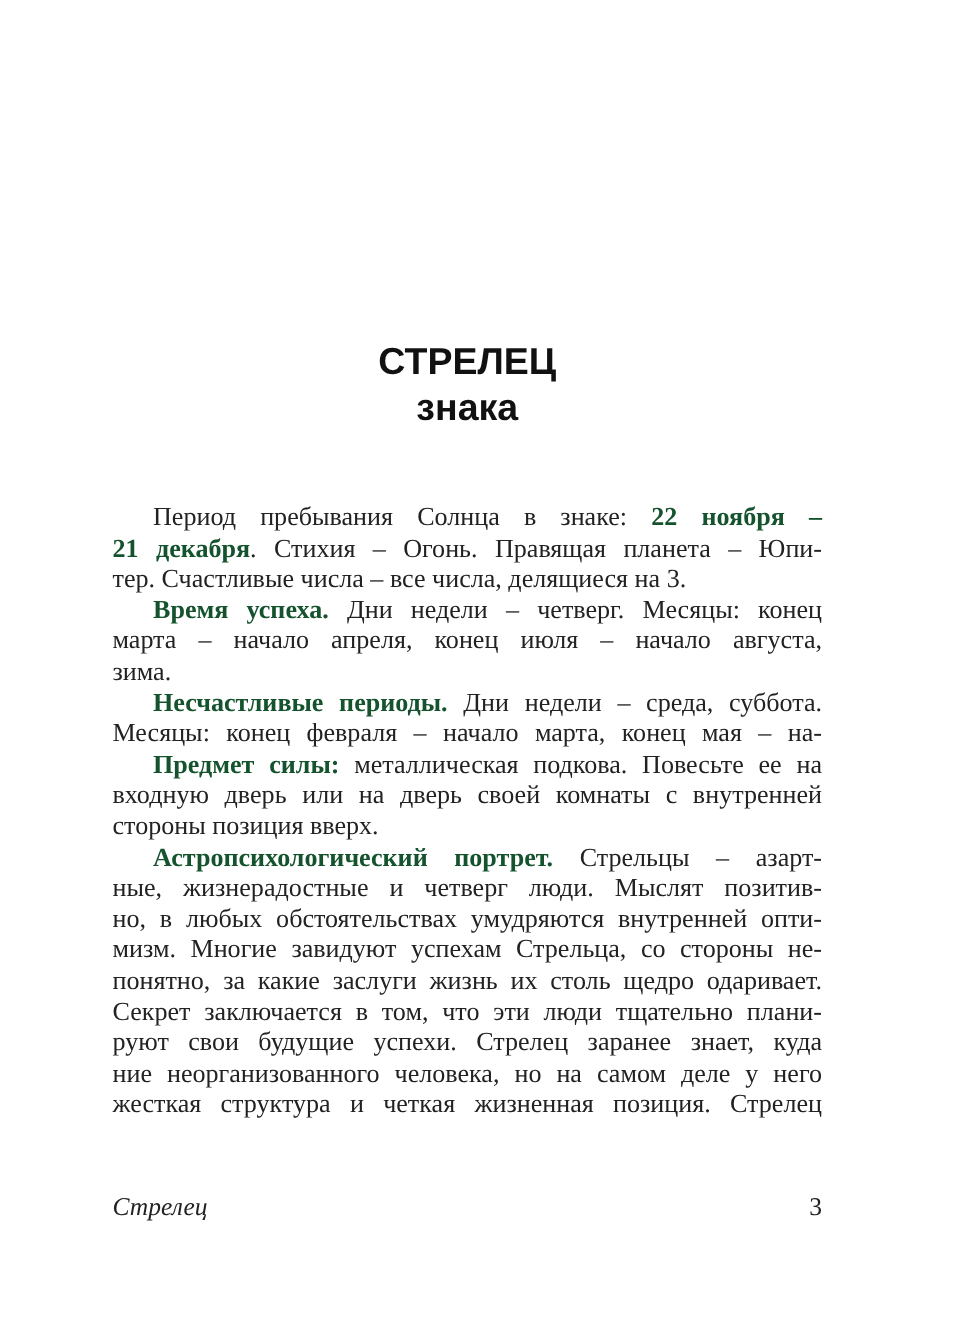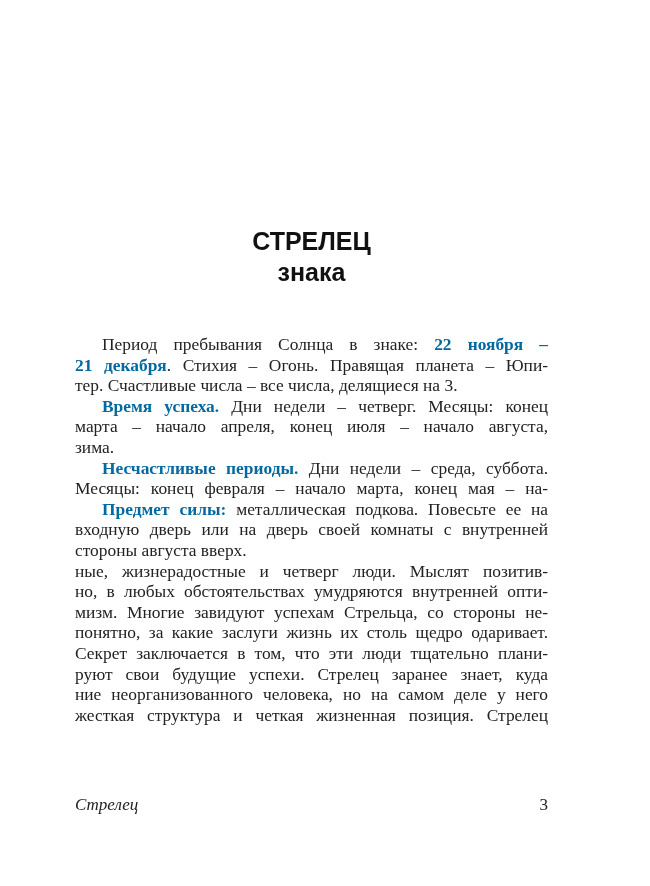--- a/index.html
+++ b/index.html
@@ -5,21 +5,21 @@
   html, body { margin: 0; padding: 0; background: #ffffff; }
   body { width: 650px; height: 886px; position: relative; overflow: hidden; color: #1a1a1a; }
   .page { position: absolute; left: 75px; top: 0; width: 473px; }
   .heading { position: absolute; left: 0; width: 473px; top: 226px; text-align: center;
     font-family: "Liberation Sans", sans-serif; font-weight: bold; font-size: 25px; line-height: 31px; color: #111; }
   .body { position: absolute; left: 0; top: 334px; width: 473px;
     font-family: "Liberation Serif", serif; font-size: 17.4px; line-height: 20.6px; color: #222; }
   .line { display: block; height: 20.6px; white-space: nowrap; text-align: justify; text-align-last: justify; }
   .line.last { text-align-last: left; }
   .line.indent { padding-left: 27px; }
-  .b { font-weight: bold; color: #0369a1; }
+  .b { font-weight: bold; color: #14532d; }
   .footer { position: absolute; left: 0; top: 795px; width: 473px; font-family: "Liberation Serif", serif; font-size: 17px; color: #222; }
   .running { font-style: italic; }
   .pagenum { position: absolute; right: 0; top: 0; }
 </style>
 </head>
 <body>
 
 <div class="page">
   <div class="heading">
     <div>СТРЕЛЕЦ</div>
@@ -37,23 +37,24 @@
         <span class="line"><span>марта – начало апреля, конец июля – начало августа,</span></span>
         <span class="line last"><span>зима.</span></span>
       </div>
       <div>
         <span class="line indent"><span class="b">Несчастливые периоды.</span><span> Дни недели – среда, суббота.</span></span>
         <span class="line"><span>Месяцы: конец февраля – начало марта, конец мая – на-</span></span>
       </div>
       <div>
         <span class="line indent"><span class="b">Предмет силы:</span><span> металлическая подкова. Повесьте ее на</span></span>
         <span class="line"><span>входную дверь или на дверь своей комнаты с внутренней</span></span>
-        <span class="line last"><span>стороны августа вверх.</span></span>
+        <span class="line last"><span>стороны позиция вверх.</span></span>
       </div>
       <div>
+        <span class="line indent"><span class="b">Астропсихологический портрет.</span><span> Стрельцы – азарт-</span></span>
         <span class="line"><span>ные, жизнерадостные и четверг люди. Мыслят позитив-</span></span>
         <span class="line"><span>но, в любых обстоятельствах умудряются внутренней опти-</span></span>
         <span class="line"><span>мизм. Многие завидуют успехам Стрельца, со стороны не-</span></span>
         <span class="line"><span>понятно, за какие заслуги жизнь их столь щедро одаривает.</span></span>
         <span class="line"><span>Секрет заключается в том, что эти люди тщательно плани-</span></span>
         <span class="line"><span>руют свои будущие успехи. Стрелец заранее знает, куда</span></span>
         <span class="line"><span>ние неорганизованного человека, но на самом деле у него</span></span>
         <span class="line"><span>жесткая структура и четкая жизненная позиция. Стрелец</span></span>
       </div>
     </div>

